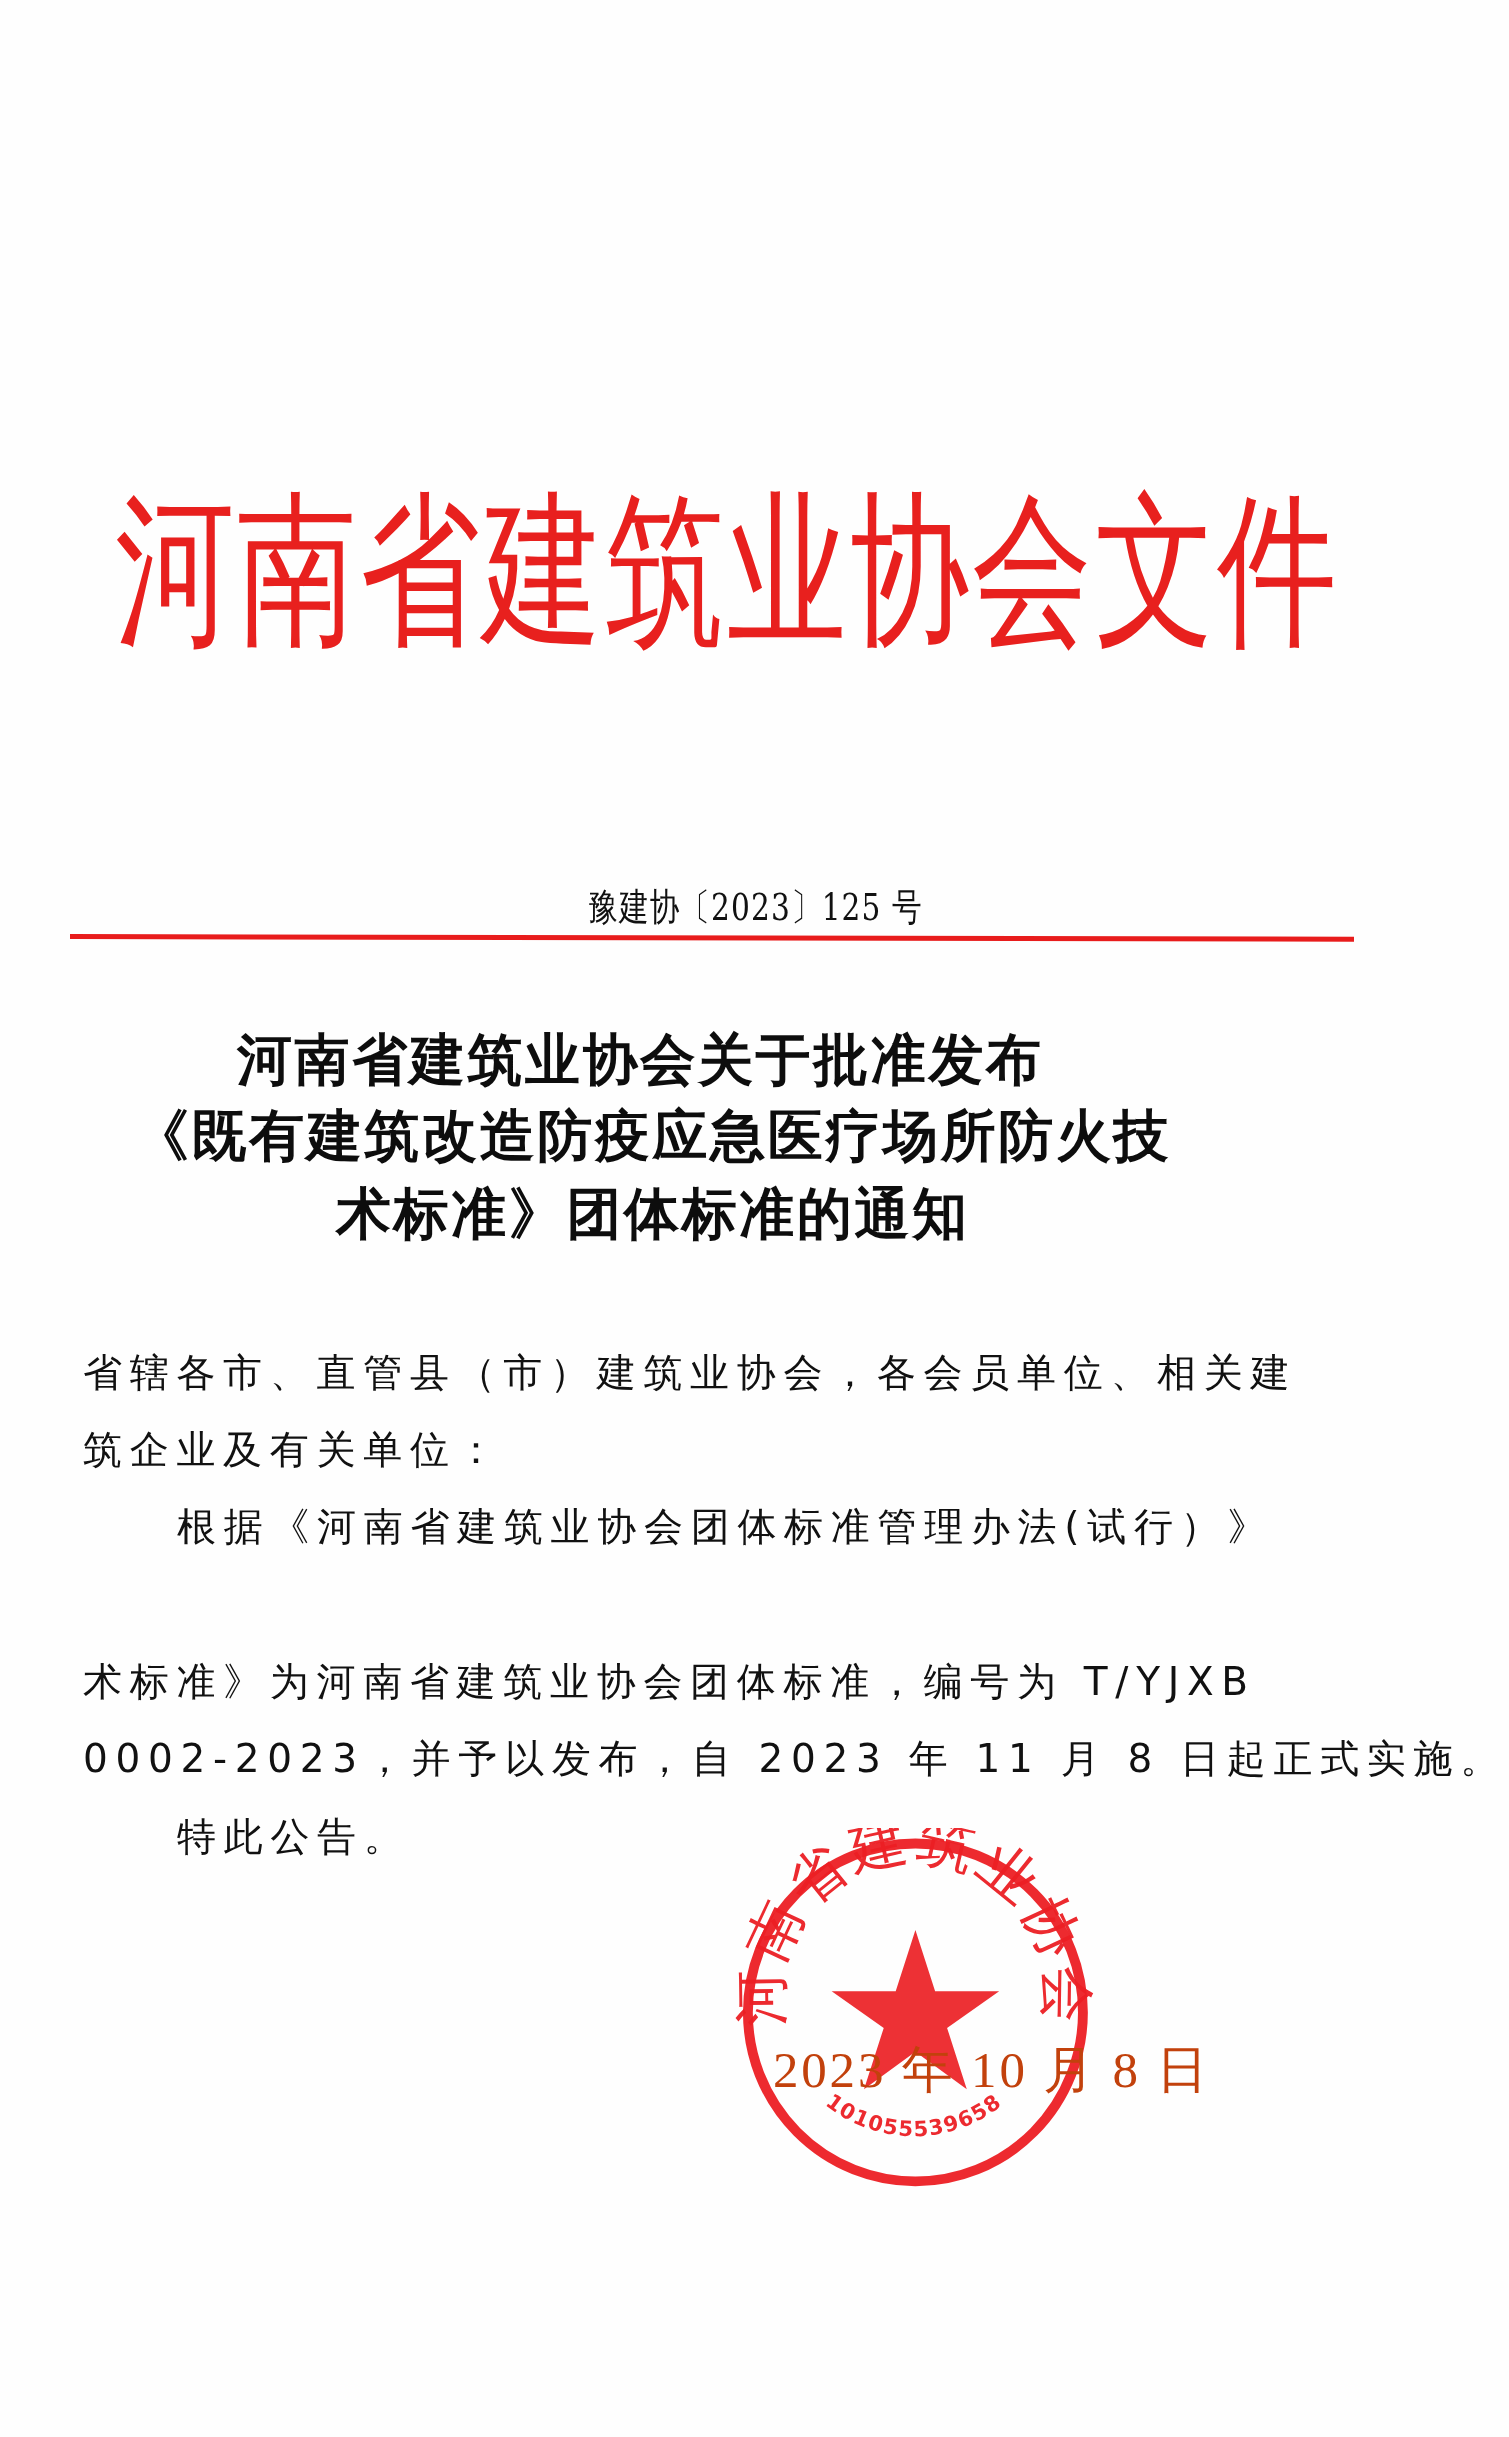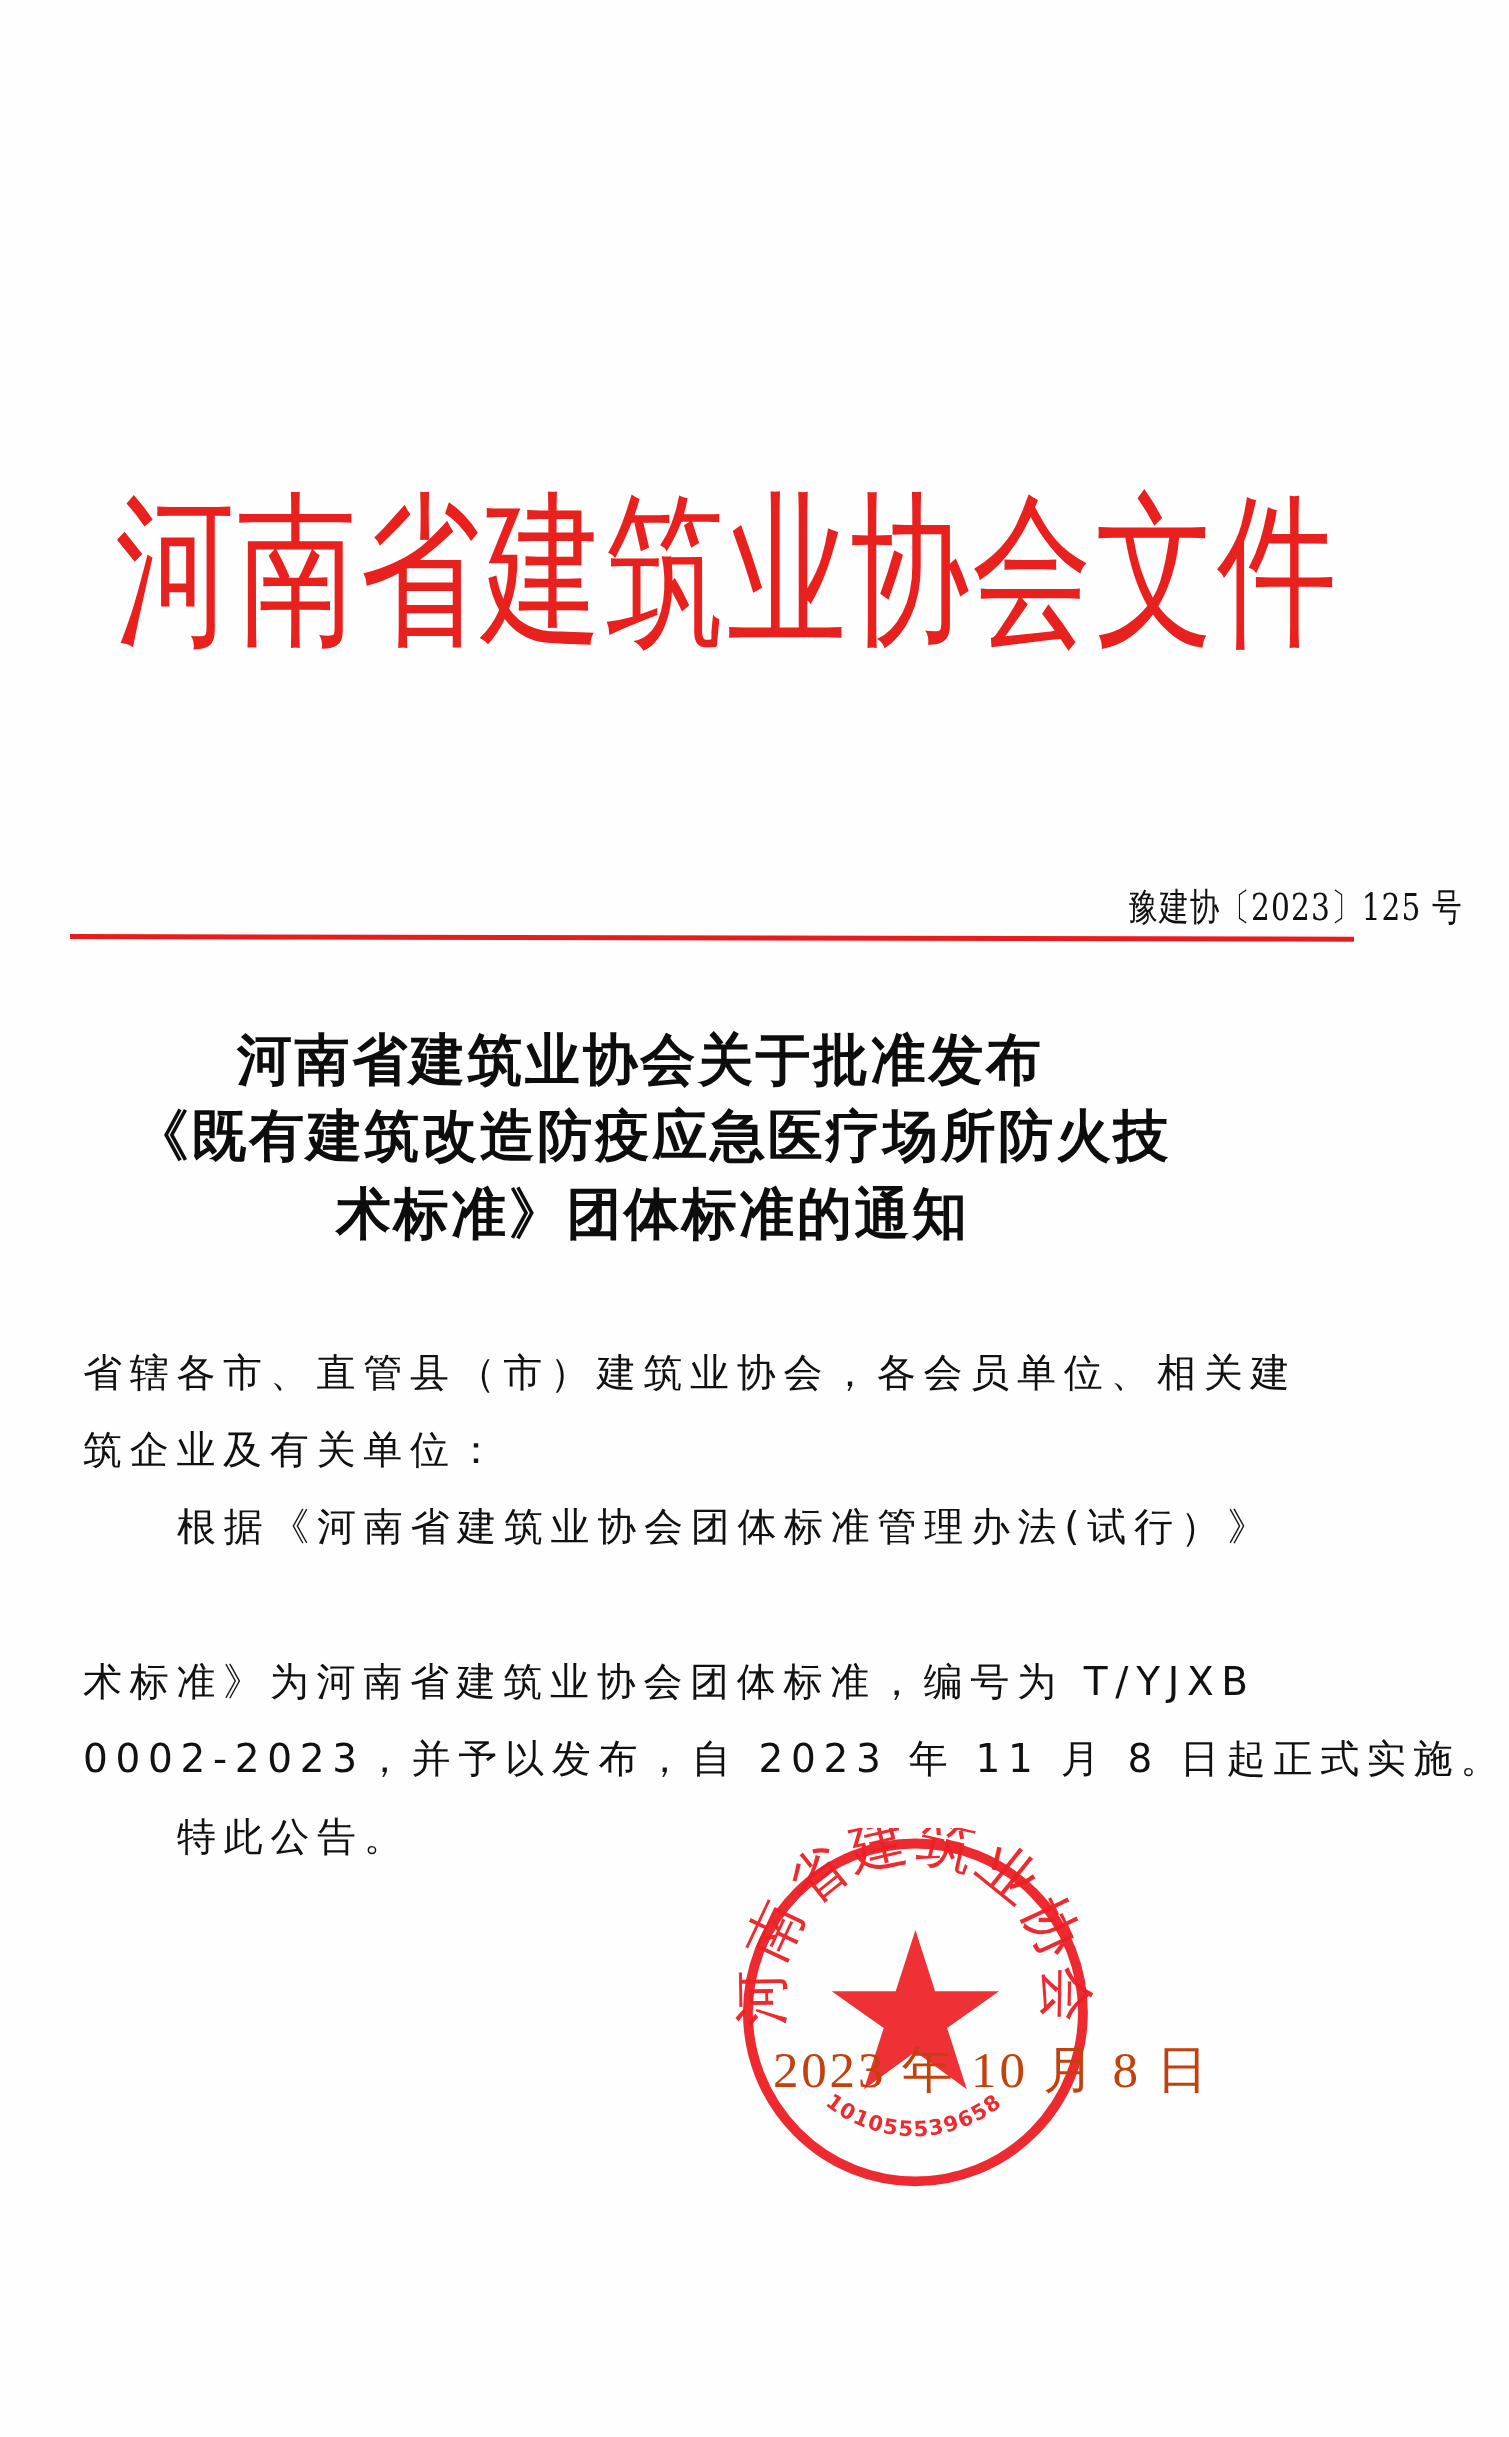--- a/index.html
+++ b/index.html
@@ -5,21 +5,21 @@
   html, body { margin: 0; padding: 0; background: #ffffff; }
   body { width: 1510px; height: 2438px; position: relative; overflow: hidden; }
   .page { position: absolute; left: 0; top: 0; width: 1510px; height: 2438px; background: #fefefe; }
   .red-header {
     position: absolute; left: 98px; top: 485px; width: 1223px; height: 172px;
     display: flex; justify-content: space-between; align-items: center;
     color: #e8201e; font-family: "DejaVu Serif", serif; font-size: 166px; line-height: 172px;
   }
   .red-header span { display: inline-block; width: 121px; text-align: center; transform: scaleX(0.72); transform-origin: center; }
   .doc-number {
-    position: absolute; left: 0; width: 1510px; top: 882px; text-align: right;
+    position: absolute; left: 0; width: 1510px; top: 882px; text-align: center;
     font-family: "DejaVu Serif", serif; font-size: 38px; color: #111; letter-spacing: 1.4px;
   }
   .doc-number .inner { display: inline-block; transform: scaleX(0.78); }
   .red-rule { position: absolute; left: 70px; top: 934px; width: 1284px; height: 4.9px; background: #e81c1c; transform: rotate(0.12deg); transform-origin: left center; }
   .title { position: absolute; left: 0; width: 1510px; font-family: "DejaVu Serif", serif; font-weight: bold; color: #0d0d0d; font-size: 56px; line-height: 62px; white-space: nowrap; }
   .title .inner { display: inline-block; letter-spacing: 2.8px; transform: scaleX(0.98); transform-origin: left center; }
   .t1 { top: 1028px; left: 237px; }
   .t2 { top: 1104px; left: 134px; }
   .t3 { top: 1182px; left: 336px; }
   .body-line { position: absolute; left: 83px; font-family: "DejaVu Sans", sans-serif; font-size: 39px; line-height: 46px; color: #111; white-space: nowrap; letter-spacing: 7.7px; }

